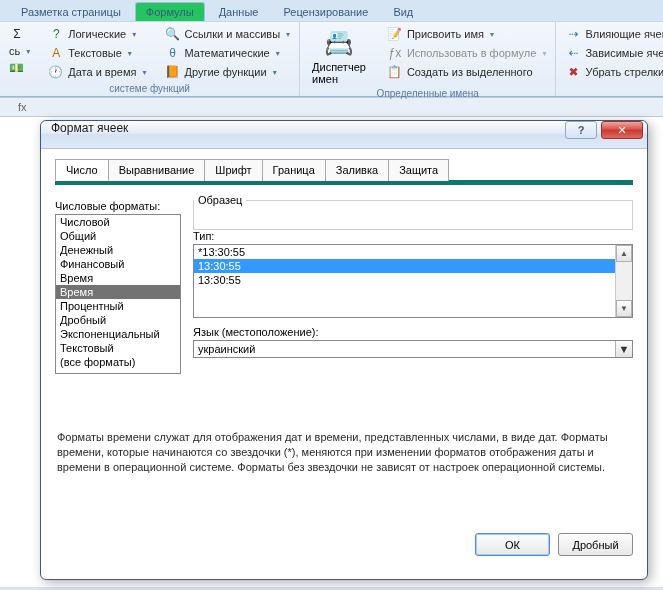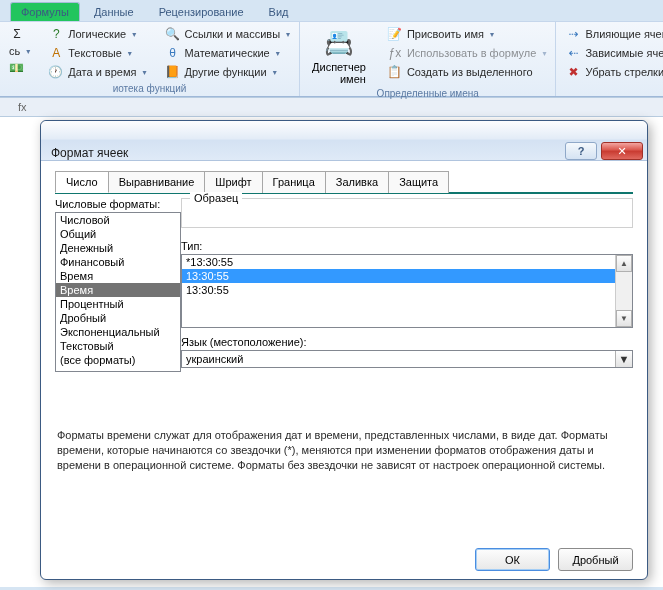--- a/index.html
+++ b/index.html
@@ -13,60 +13,61 @@
 .rgroup-title{text-align:center;color:#5b7aa3;font-size:10px;padding-top:1px}
 .rbtn{display:flex;align-items:center;gap:4px;padding:1px 3px;color:#2a2a2a;cursor:pointer;white-space:nowrap}
 .ricon{width:16px;height:16px;display:inline-flex;align-items:center;justify-content:center;font-size:12px}
 .dd{font-size:8px;color:#5b7aa3;margin-left:2px}
 .bigbtn{display:flex;flex-direction:column;align-items:center;gap:2px;padding:2px 6px;cursor:pointer}
 .bigicon{width:32px;height:32px;display:flex;align-items:center;justify-content:center;font-size:24px}
 .fx-bar{display:flex;align-items:center;background:#e9eff7;border-top:1px solid #b8cce0;border-bottom:1px solid #b8cce0;height:20px;padding-left:18px}
 .fx-lbl{color:#666;font-size:11px}
 .sheet-area{background:#fff;height:470px}
 .dialog{position:absolute;left:40px;top:120px;width:608px;height:460px;background:#fff;border:1px solid #3b5a82;border-radius:6px;box-shadow:3px 3px 12px rgba(0,0,0,.3)}
-.titlebar{height:40px;background:linear-gradient(#fdfdfe,#e3ecf7 45%,#d4e2f3 50%,#dfeaf7);border-radius:6px 6px 0 0;display:flex;align-items:flex-end;padding:0 4px 0 10px;border-bottom:1px solid #b0c4de}
+.titlebar{height:28px;background:linear-gradient(#fdfdfe,#e3ecf7 45%,#d4e2f3 50%,#dfeaf7);border-radius:6px 6px 0 0;display:flex;align-items:flex-start;padding:0 4px 0 10px;border-bottom:1px solid #b0c4de}
 .dlg-title{flex:1;color:#1a1a1a;font-size:12px}
 .winbtns{display:flex;gap:4px}
 .winbtn{width:32px;height:18px;border-radius:3px;display:flex;align-items:center;justify-content:center;font-size:11px;cursor:pointer;border:1px solid #8fa8c8;background:linear-gradient(#f4f8fc,#d5e3f3)}
 .winbtn.close{background:linear-gradient(#f3a5a0,#d9544a 45%,#c83a30 50%,#e0695f);border-color:#a03028;color:#fff;width:42px}
 .winbtn.help{color:#3b5a82;font-weight:bold}
 .dlg-body{padding:10px 14px 10px 14px}
-.dlg-tabs{display:flex;border-bottom:2px solid #0f766e;margin-bottom:4px}
+.dlg-tabs{display:flex;border-bottom:5px solid #0f766e;margin-bottom:15px}
 .dlg-tab{padding:4px 10px;border:1px solid #a7a7a7;border-bottom:none;background:#f9f9f9;margin-right:-1px;margin-bottom:-1px;cursor:pointer;position:relative}
 .dlg-tab.active{background:#fff;border-bottom:1px solid #fff;z-index:1}
-.content-row{display:flex;}
+.content-row{display:flex;gap:12px}
 .leftcol{width:126px}
 .lbl{display:block;margin-bottom:2px}
 .listbox{border:1px solid #828790;height:160px;background:#fff;overflow:auto}
 .listitem{padding:1px 4px;cursor:pointer}
 .listitem.sel{background:#737373;color:#fff}
 .rightcol{flex:1}
-.fieldset{border:1px solid #d0d0d0;padding:6px 8px 10px 8px;margin-bottom:12px;position:relative}
+.fieldset{border:1px solid #d0d0d0;padding:6px 8px 10px 0;margin-bottom:0;position:relative}
 .fieldset-lbl{background:#fff;position:relative;top:-13px;padding:0 4px;display:inline-block}
 .typebox{border:1px solid #828790;height:74px;background:#fff;position:relative;display:flex}
 .typelist{flex:1;overflow:auto}
 .typeitem{padding:1px 4px;cursor:pointer}
 .typeitem.sel{background:#3399ff;color:#fff}
 .scrollbar{width:17px;background:#f0f0f0;border-left:1px solid #ccc;display:flex;flex-direction:column;justify-content:space-between}
 .sbbtn{height:17px;background:linear-gradient(#fdfdfd,#e3e3e3);border:1px solid #b0b0b0;display:flex;align-items:center;justify-content:center;font-size:8px;color:#555}
 .combo{display:flex;border:1px solid #828790;height:18px}
 .combo-input{flex:1;padding:2px 4px;border:none;outline:none}
 .combo-btn{width:17px;background:linear-gradient(#fdfdfd,#e3e3e3);border-left:1px solid #b0b0b0;display:flex;align-items:center;justify-content:center;font-size:8px;color:#333;cursor:pointer}
 .desc{margin-top:56px;color:#2a2a2a;line-height:1.35;padding:0 2px}
-.dlg-footer{position:absolute;bottom:8px;right:14px;display:flex;gap:8px}
+.dlg-footer{position:absolute;bottom:23px;right:14px;display:flex;gap:8px}
 .btn{min-width:75px;height:23px;background:linear-gradient(#fdfdfd,#e8e8e8);border:1px solid #8b8b8b;border-radius:3px;cursor:pointer;padding:0 12px}
 .btn.default{border:1px solid #4a8de0;box-shadow:inset 0 0 0 1px #a3cdf5}
 .col{display:flex;flex-direction:column;gap:1px}
 .row2{display:flex;gap:12px}
 </style>
 </head>
 <body>
 
 <div class="ribbon">
   <div class="tabs">
+    <div class="tab">Разметка страницы</div>
     <div class="tab active">Формулы</div>
     <div class="tab">Данные</div>
     <div class="tab">Рецензирование</div>
     <div class="tab">Вид</div>
   </div>
   <div class="ribbon-body">
     <div class="rgroup" style="flex:0 0 auto">
       <div class="row2">
         <div class="col">
           <div class="rbtn">
@@ -108,27 +109,27 @@
               <span>Математические</span>
               <span class="dd">▾</span>
             </div>
           <div class="rbtn">
               <span class="ricon" style="color:#c07000">📙</span>
               <span>Другие функции</span>
               <span class="dd">▾</span>
             </div>
         </div>
       </div>
-      <div class="rgroup-title">иотека функций</div>
+      <div class="rgroup-title">системе функций</div>
     </div>
     <div class="rgroup">
       <div class="row2">
         <div class="bigbtn">
           <span class="bigicon">📇</span>
-          <span style="text-align:right;line-height:1.1">Диспетчер
+          <span style="text-align:left;line-height:1.1">Диспетчер
 имен</span>
         </div>
         <div class="col">
           <div class="rbtn">
               <span class="ricon">📝</span>
               <span>Присвоить имя</span>
               <span class="dd">▾</span>
             </div>
           <div class="rbtn" style="opacity:.5">
               <span class="ricon">ƒx</span>

